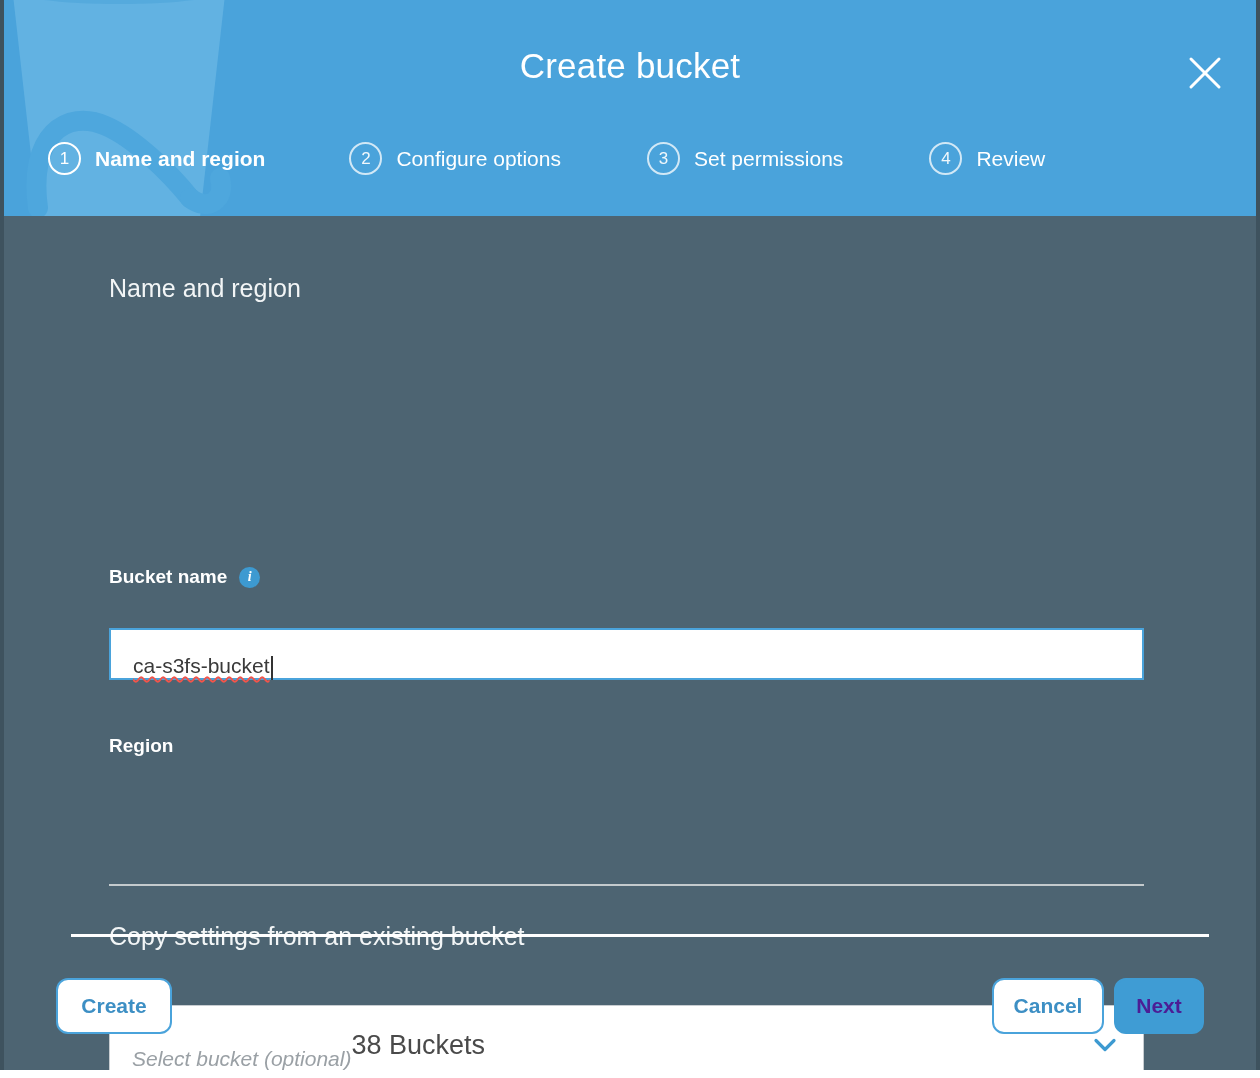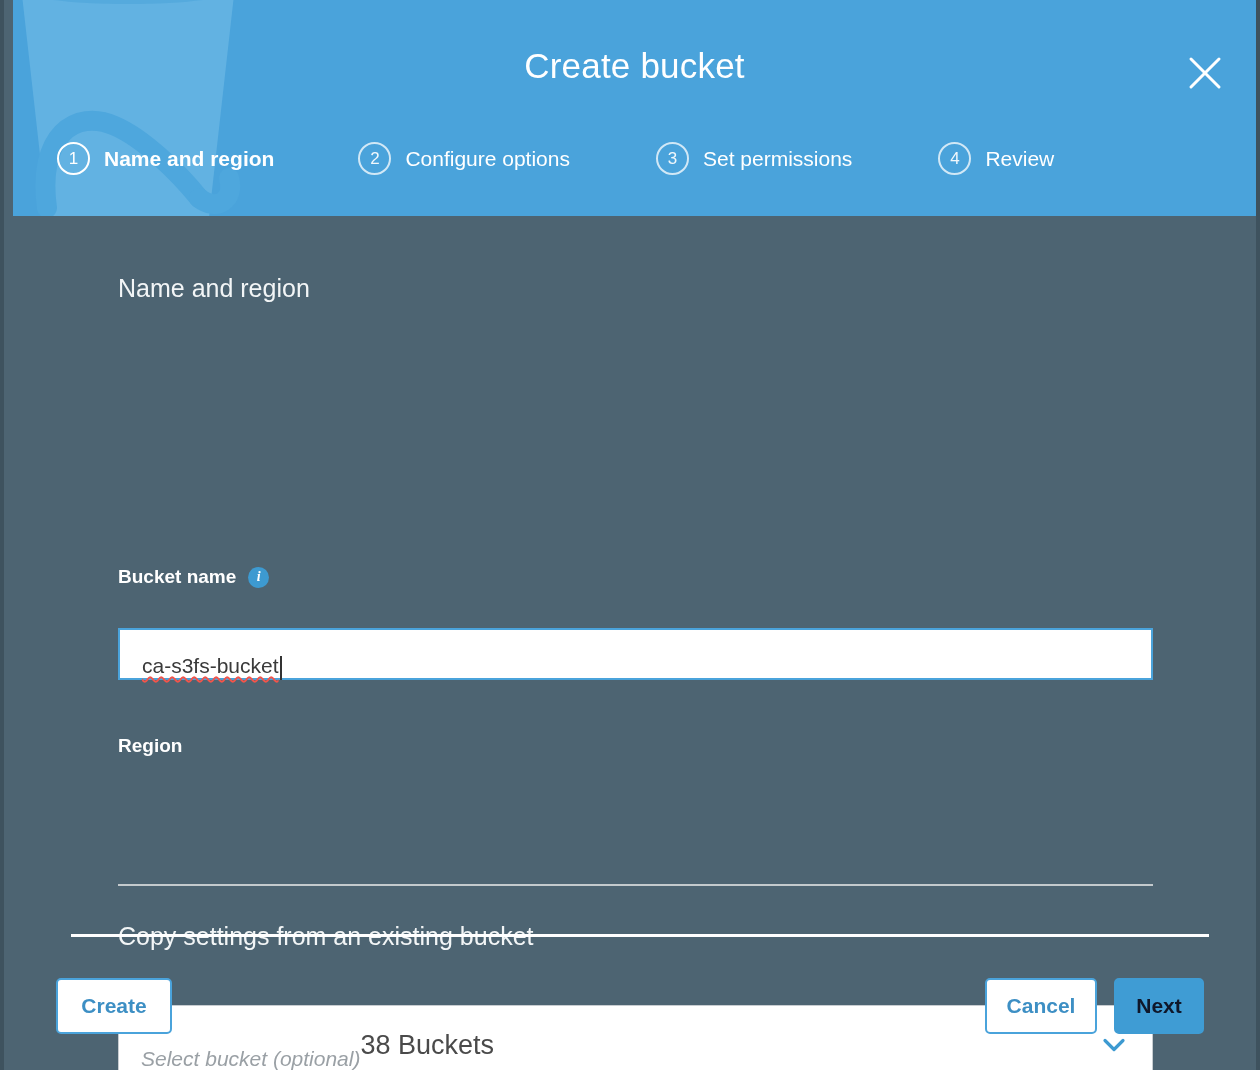--- a/index.html
+++ b/index.html
@@ -13,21 +13,20 @@
   }
 
   .modal {
     position: relative;
     width: 1260px;
     height: 1070px;
     background: #4d6472;
     border-left: 4px solid #3e525e;
     border-right: 4px solid #3e525e;
     overflow: hidden;
-    padding-left: 9px;
   }
 
   
   .header {
     position: relative;
     height: 216px;
     background: #4aa3db;
     overflow: hidden;
   }
 
@@ -280,46 +279,46 @@
     left: 0;
     right: 0;
     top: 975px;
     height: 62px;
     padding: 0 52px;
     display: flex;
     align-items: center;
     justify-content: space-between;
   }
 
-  .footer-right { display: flex; align-items: center; gap: 17px; }
+  .footer-right { display: flex; align-items: center; gap: 10px; }
 
   .btn {
     font-size: 21px;
     font-weight: bold;
     cursor: pointer;
     display: inline-flex;
     align-items: center;
     justify-content: center;
     height: 56px;
-    border-radius: 5px;
+    border-radius: 12px;
   }
 
   .btn-outline {
     background: #ffffff;
     border: 2px solid #4aa3db;
     color: #3d8fc4;
   }
 
   .btn-create { width: 116px; }
   .btn-cancel { width: 112px; }
 
   .btn-primary {
     background: #3f9cd4;
     border: 2px solid #3f9cd4;
-    color: #0f172a;
+    color: #4c1d95;
     width: 90px;
   }
 
   .bottom-strip {
     position: absolute;
     left: 0;
     top: 1070px;
     width: 1260px;
     height: 8px;
     background: #ffffff;

